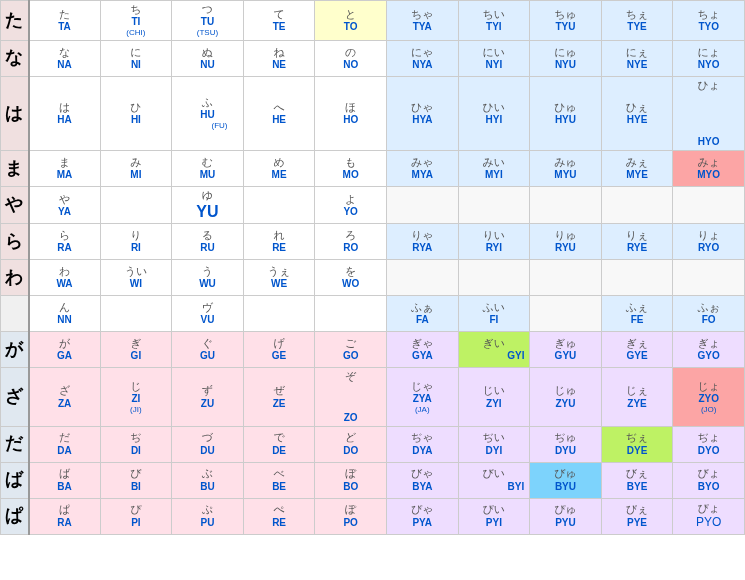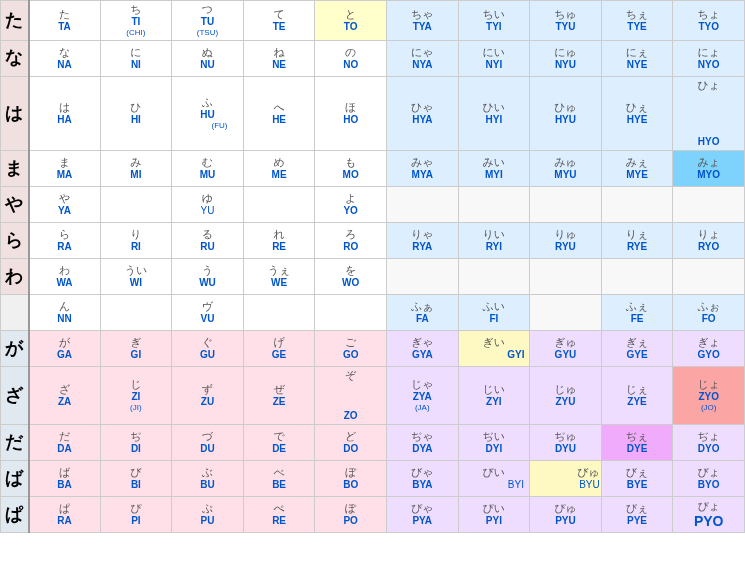--- a/index.html
+++ b/index.html
@@ -209,35 +209,35 @@
           <span class="cell-romaji" style="color: rgb(0, 85, 204); font-size: 10px; font-weight: bold;">MYI</span>
         </td>
         <td style="background: rgb(221, 238, 255); border-left: 1px solid rgb(170, 170, 204);">
           <span class="cell-kana" style="color: rgb(85, 85, 85); font-size: 11px;">みゅ</span>
           <span class="cell-romaji" style="color: rgb(0, 85, 204); font-size: 10px; font-weight: bold;">MYU</span>
         </td>
         <td style="background: rgb(221, 238, 255); border-left: 1px solid rgb(170, 170, 204);">
           <span class="cell-kana" style="color: rgb(85, 85, 85); font-size: 11px;">みぇ</span>
           <span class="cell-romaji" style="color: rgb(0, 85, 204); font-size: 10px; font-weight: bold;">MYE</span>
         </td>
-        <td style="background: #7dd3fc; border-left: 1px solid rgb(170, 170, 204);">
+        <td style="background: #fca5a5; border-left: 1px solid rgb(170, 170, 204);">
           <span class="cell-kana" style="color: rgb(85, 85, 85); font-size: 11px;">みょ</span>
           <span class="cell-romaji" style="color: rgb(0, 85, 204); font-size: 10px; font-weight: bold;">MYO</span>
         </td>
       </tr>
       <tr>
         <td style="background: rgb(240, 224, 224); font-weight: bold; font-size: 18px; width: 28px; border-right: 2px solid rgb(153, 153, 153);">や</td>
         <td style="background: rgb(255, 255, 255);">
           <span class="cell-kana" style="color: rgb(85, 85, 85); font-size: 11px;">や</span>
           <span class="cell-romaji" style="color: rgb(0, 85, 204); font-size: 10px; font-weight: bold;">YA</span>
         </td>
         <td style="background: rgb(255, 255, 255);"></td>
         <td style="background: rgb(255, 255, 255);">
           <span class="cell-kana" style="color: rgb(85, 85, 85); font-size: 11px;">ゆ</span>
-          <span class="cell-romaji" style="color: rgb(0, 85, 204); font-size: 10px; font-weight: normal;">YU</span>
+          <span class="cell-romaji" style="color: rgb(0, 85, 204); font-size: 16px; font-weight: bold;">YU</span>
         </td>
         <td style="background: rgb(255, 255, 255);"></td>
         <td style="background: rgb(255, 255, 255);">
           <span class="cell-kana" style="color: rgb(85, 85, 85); font-size: 11px;">よ</span>
           <span class="cell-romaji" style="color: rgb(0, 85, 204); font-size: 10px; font-weight: bold;">YO</span>
         </td>
         <td style="background: rgb(248, 248, 248); border-left: 1px solid rgb(170, 170, 204);"></td>
         <td style="background: rgb(248, 248, 248); border-left: 1px solid rgb(170, 170, 204);"></td>
         <td style="background: rgb(248, 248, 248); border-left: 1px solid rgb(170, 170, 204);"></td>
         <td style="background: rgb(248, 248, 248); border-left: 1px solid rgb(170, 170, 204);"></td>
@@ -364,21 +364,21 @@
           <span class="cell-romaji" style="color: rgb(0, 85, 204); font-size: 10px; font-weight: bold;">GE</span>
         </td>
         <td style="background: rgb(255, 224, 232);">
           <span class="cell-kana" style="color: rgb(85, 85, 85); font-size: 11px;">ご</span>
           <span class="cell-romaji" style="color: rgb(0, 85, 204); font-size: 10px; font-weight: bold;">GO</span>
         </td>
         <td style="background: rgb(238, 221, 255); border-left: 1px solid rgb(170, 170, 204);">
           <span class="cell-kana" style="color: rgb(85, 85, 85); font-size: 11px;">ぎゃ</span>
           <span class="cell-romaji" style="color: rgb(0, 85, 204); font-size: 10px; font-weight: bold;">GYA</span>
         </td>
-        <td style="background: #fef9c3; border-left: 1px solid rgb(170, 170, 204);">
+        <td style="background: #bef264; border-left: 1px solid rgb(170, 170, 204);">
           <span class="cell-kana" style="color: rgb(85, 85, 85); font-size: 11px;">ぎい</span>
           <span class="cell-romaji" style="color: rgb(0, 85, 204); font-size: 10px; font-weight: bold; padding-left: 44px;">GYI</span>
         </td>
         <td style="background: rgb(238, 221, 255); border-left: 1px solid rgb(170, 170, 204);">
           <span class="cell-kana" style="color: rgb(85, 85, 85); font-size: 11px;">ぎゅ</span>
           <span class="cell-romaji" style="color: rgb(0, 85, 204); font-size: 10px; font-weight: bold;">GYU</span>
         </td>
         <td style="background: rgb(238, 221, 255); border-left: 1px solid rgb(170, 170, 204);">
           <span class="cell-kana" style="color: rgb(85, 85, 85); font-size: 11px;">ぎぇ</span>
           <span class="cell-romaji" style="color: rgb(0, 85, 204); font-size: 10px; font-weight: bold;">GYE</span>
@@ -461,21 +461,21 @@
           <span class="cell-romaji" style="color: rgb(0, 85, 204); font-size: 10px; font-weight: bold;">DYA</span>
         </td>
         <td style="background: rgb(238, 221, 255); border-left: 1px solid rgb(170, 170, 204);">
           <span class="cell-kana" style="color: rgb(85, 85, 85); font-size: 11px;">ぢい</span>
           <span class="cell-romaji" style="color: rgb(0, 85, 204); font-size: 10px; font-weight: bold;">DYI</span>
         </td>
         <td style="background: rgb(238, 221, 255); border-left: 1px solid rgb(170, 170, 204);">
           <span class="cell-kana" style="color: rgb(85, 85, 85); font-size: 11px;">ぢゅ</span>
           <span class="cell-romaji" style="color: rgb(0, 85, 204); font-size: 10px; font-weight: bold;">DYU</span>
         </td>
-        <td style="background: #f0abfc; border-left: 1px solid rgb(170, 170, 204);">
+        <td style="background: #bef264; border-left: 1px solid rgb(170, 170, 204);">
           <span class="cell-kana" style="color: rgb(85, 85, 85); font-size: 11px;">ぢぇ</span>
           <span class="cell-romaji" style="color: rgb(0, 85, 204); font-size: 10px; font-weight: bold;">DYE</span>
         </td>
         <td style="background: rgb(238, 221, 255); border-left: 1px solid rgb(170, 170, 204);">
           <span class="cell-kana" style="color: rgb(85, 85, 85); font-size: 11px;">ぢょ</span>
           <span class="cell-romaji" style="color: rgb(0, 85, 204); font-size: 10px; font-weight: bold;">DYO</span>
         </td>
       </tr>
       <tr>
         <td style="background: rgb(224, 232, 240); font-weight: bold; font-size: 18px; width: 28px; border-right: 2px solid rgb(153, 153, 153);">ば</td>
@@ -498,25 +498,25 @@
         <td style="background: rgb(255, 224, 232);">
           <span class="cell-kana" style="color: rgb(85, 85, 85); font-size: 11px;">ぼ</span>
           <span class="cell-romaji" style="color: rgb(0, 85, 204); font-size: 10px; font-weight: bold;">BO</span>
         </td>
         <td style="background: rgb(238, 221, 255); border-left: 1px solid rgb(170, 170, 204);">
           <span class="cell-kana" style="color: rgb(85, 85, 85); font-size: 11px;">びゃ</span>
           <span class="cell-romaji" style="color: rgb(0, 85, 204); font-size: 10px; font-weight: bold;">BYA</span>
         </td>
         <td style="background: rgb(238, 221, 255); border-left: 1px solid rgb(170, 170, 204);">
           <span class="cell-kana" style="color: rgb(85, 85, 85); font-size: 11px;">びい</span>
-          <span class="cell-romaji" style="color: rgb(0, 85, 204); font-size: 10px; font-weight: normal; margin-left: 44px;">BYI</span>
-        </td>
-        <td style="background: #fef9c3; border-left: 1px solid rgb(170, 170, 204); text-align: right;">
+          <span class="cell-romaji" style="color: rgb(0, 85, 204); font-size: 10px; font-weight: bold; margin-left: 44px;">BYI</span>
+        </td>
+        <td style="background: #7dd3fc; border-left: 1px solid rgb(170, 170, 204);">
           <span class="cell-kana" style="color: rgb(85, 85, 85); font-size: 11px;">びゅ</span>
-          <span class="cell-romaji" style="color: rgb(0, 85, 204); font-size: 10px; font-weight: normal;">BYU</span>
+          <span class="cell-romaji" style="color: rgb(0, 85, 204); font-size: 10px; font-weight: bold;">BYU</span>
         </td>
         <td style="background: rgb(238, 221, 255); border-left: 1px solid rgb(170, 170, 204);">
           <span class="cell-kana" style="color: rgb(85, 85, 85); font-size: 11px;">びぇ</span>
           <span class="cell-romaji" style="color: rgb(0, 85, 204); font-size: 10px; font-weight: bold;">BYE</span>
         </td>
         <td style="background: rgb(238, 221, 255); border-left: 1px solid rgb(170, 170, 204);">
           <span class="cell-kana" style="color: rgb(85, 85, 85); font-size: 11px;">びょ</span>
           <span class="cell-romaji" style="color: rgb(0, 85, 204); font-size: 10px; font-weight: bold;">BYO</span>
         </td>
       </tr>
@@ -553,17 +553,17 @@
         <td style="background: rgb(238, 221, 255); border-left: 1px solid rgb(170, 170, 204);">
           <span class="cell-kana" style="color: rgb(85, 85, 85); font-size: 11px;">ぴゅ</span>
           <span class="cell-romaji" style="color: rgb(0, 85, 204); font-size: 10px; font-weight: bold;">PYU</span>
         </td>
         <td style="background: rgb(238, 221, 255); border-left: 1px solid rgb(170, 170, 204);">
           <span class="cell-kana" style="color: rgb(85, 85, 85); font-size: 11px;">ぴぇ</span>
           <span class="cell-romaji" style="color: rgb(0, 85, 204); font-size: 10px; font-weight: bold;">PYE</span>
         </td>
         <td style="background: rgb(238, 221, 255); border-left: 1px solid rgb(170, 170, 204);">
           <span class="cell-kana" style="color: rgb(85, 85, 85); font-size: 11px;">ぴょ</span>
-          <span class="cell-romaji" style="color: rgb(0, 85, 204); font-size: 14px; font-weight: bold;">PYO</span>
+          <span class="cell-romaji" style="color: rgb(0, 85, 204); font-size: 12px; font-weight: normal;">PYO</span>
         </td>
       </tr>
     </tbody>
 </table>
 
 </body></html>

